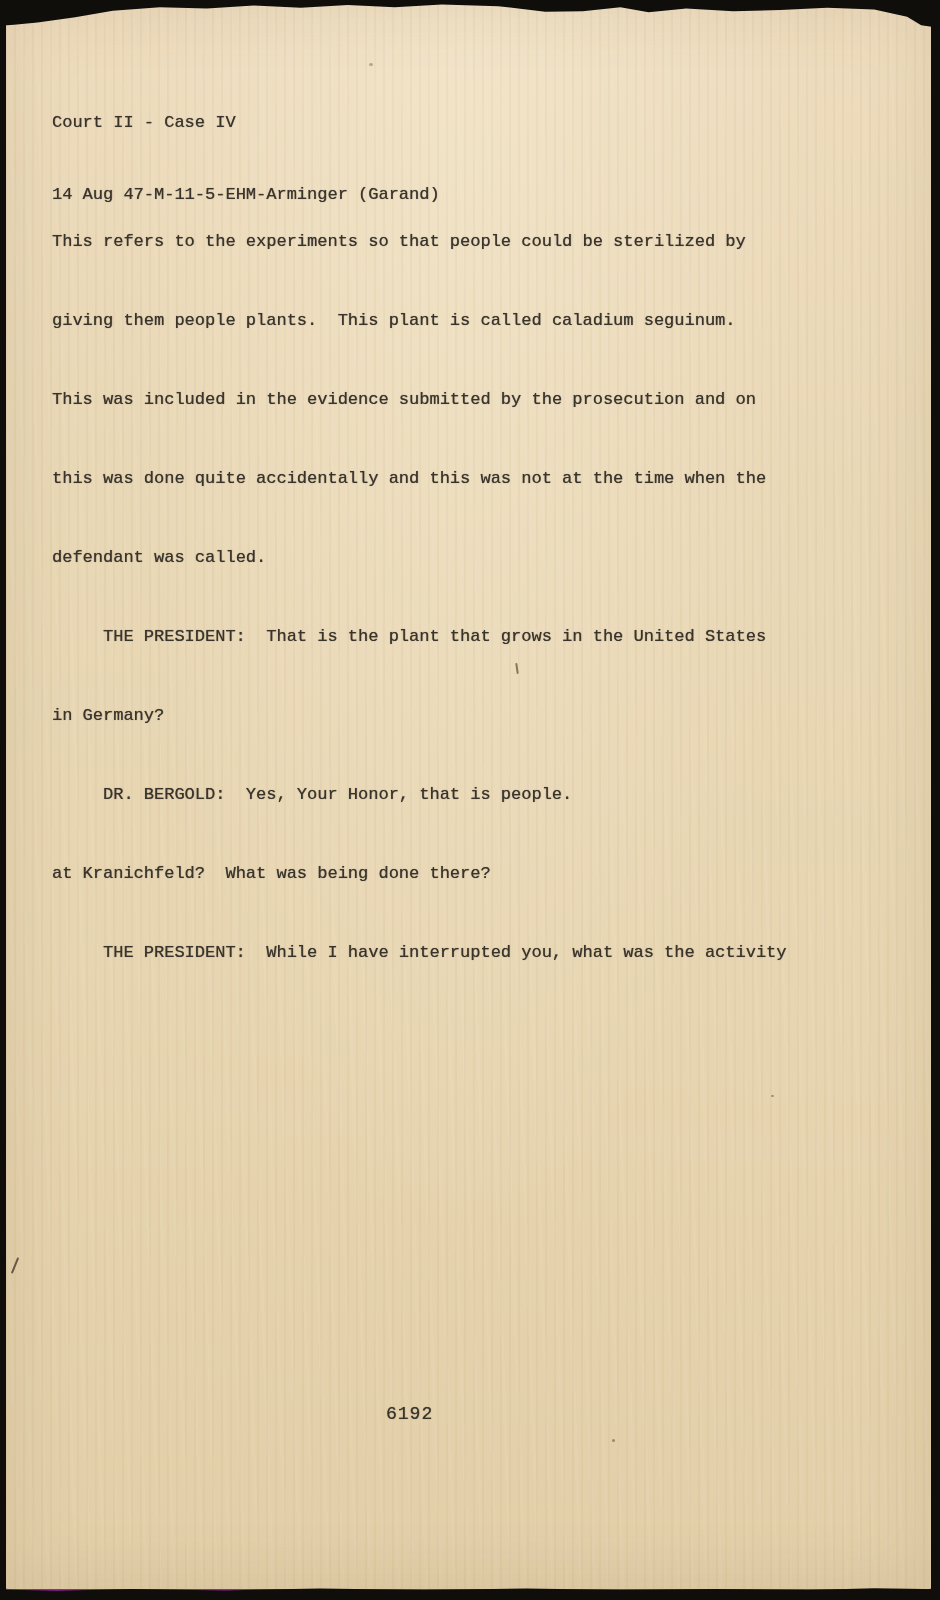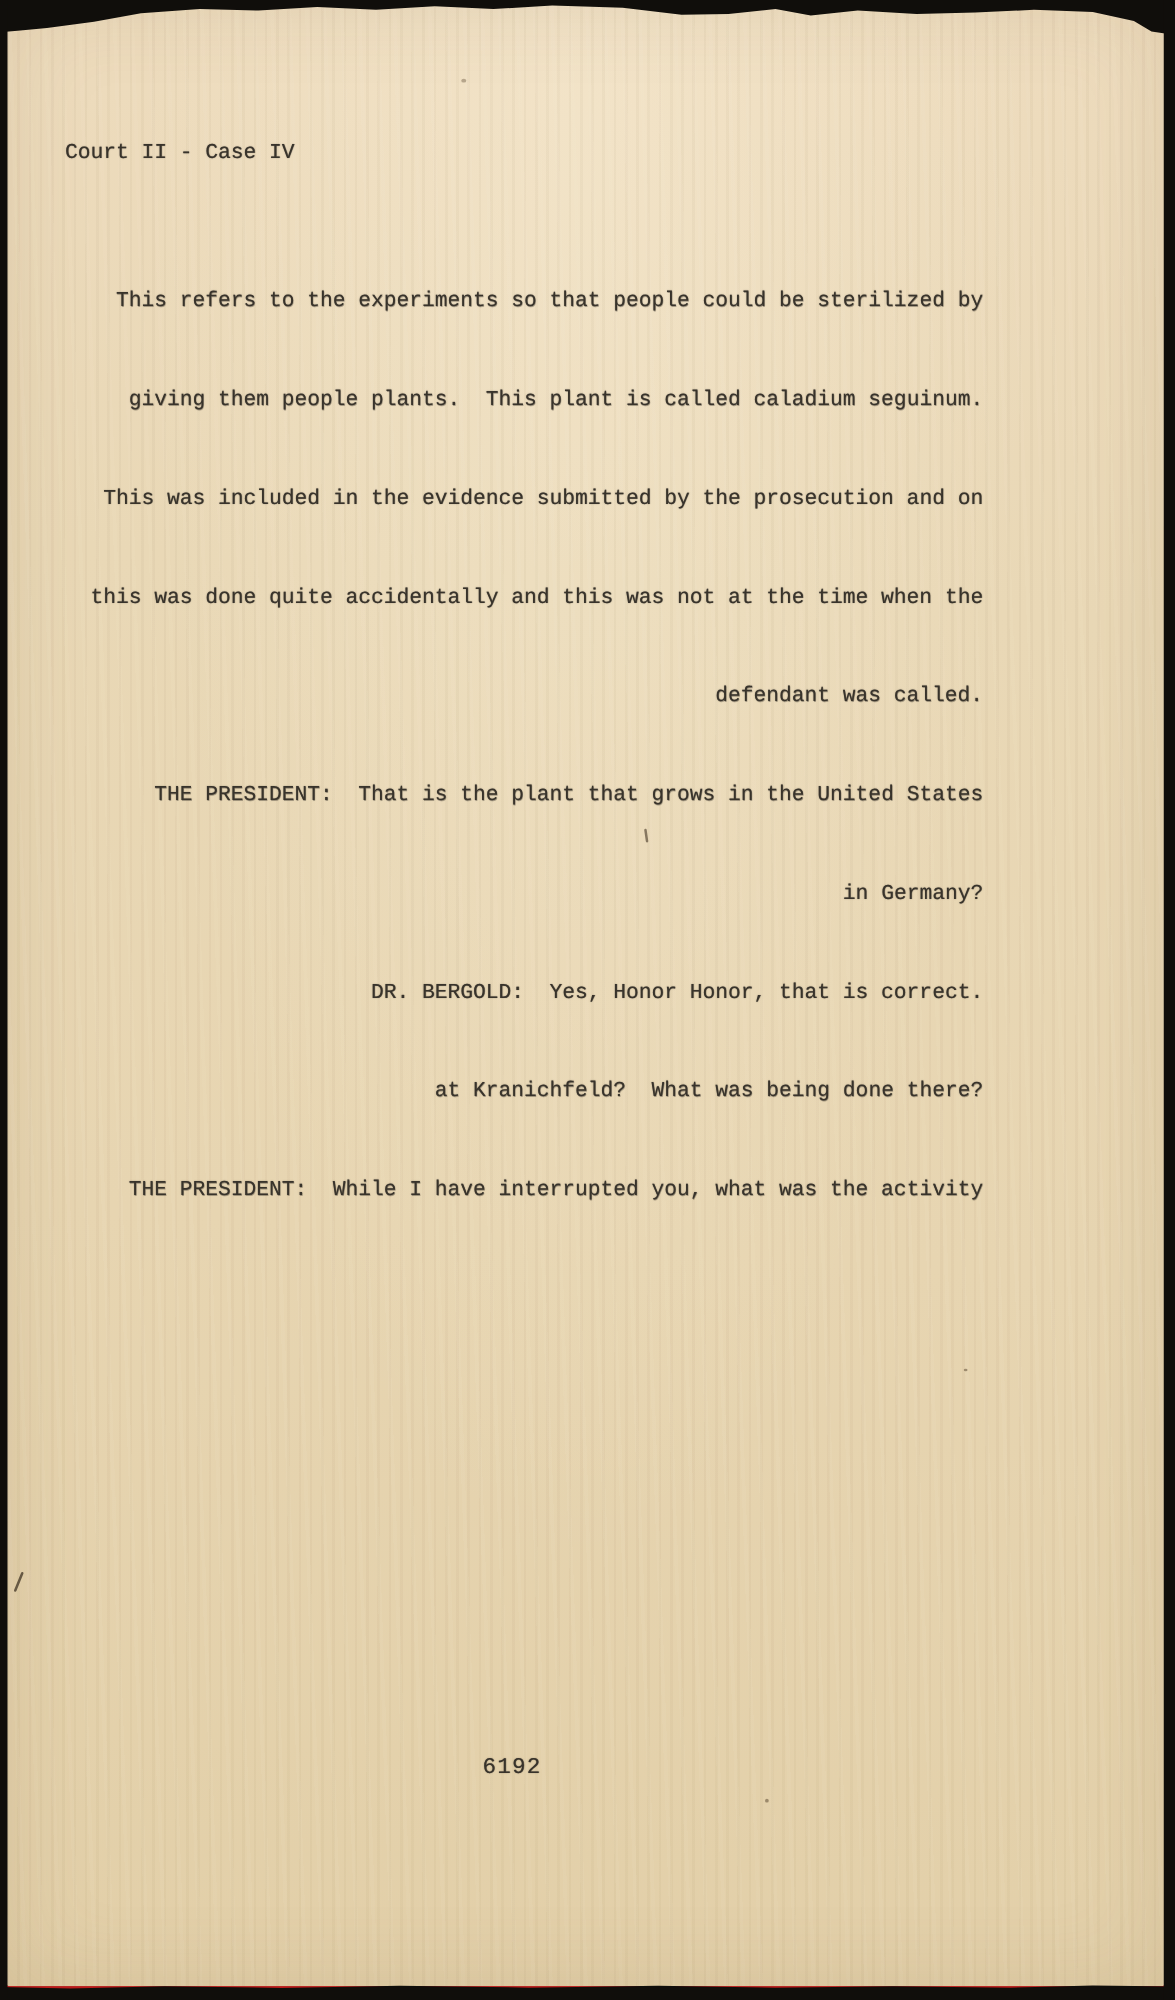--- a/index.html
+++ b/index.html
@@ -8,22 +8,21 @@
     width: 940px;
     height: 1600px;
     overflow: hidden;
     background: #0e0c09;
     font-family: "Liberation Mono", "DejaVu Sans Mono", monospace;
   }
   .scan {
     position: relative;
     width: 940px;
     height: 1600px;
-    background: #b91c1c;
-    text-align: right;
+    background: #a21caf;
   }
   .paper {
     position: absolute;
     top: 3px; left: 5px; right: 8px; bottom: 11px;
     background:
       radial-gradient(ellipse at 50% 6%, rgba(255,246,226,0.30), rgba(255,246,226,0) 55%),
       linear-gradient(184deg, #eedcbe 0%, #e9d8b6 30%, #e7d5b1 62%, #e2cfa8 100%);
     border-radius: 3px;
     box-shadow: inset 0 0 70px rgba(118,89,48,0.14);
   }
@@ -101,31 +100,32 @@
 </style>
 </head>
 <body>
 
 <div class="scan">
   <div class="paper">
     <div class="texture"></div>
 
     <div class="header ink">
       <div>Court II - Case IV</div>
+      <div>14 Aug 47-M-11-5-EHM-Arminger (Garand)</div>
     </div>
 
     <div class="bodytext ink">
       <div class="line">This refers to the experiments so that people could be sterilized by</div>
       <div class="line">giving them people plants.  This plant is called caladium seguinum.</div>
       <div class="line">This was included in the evidence submitted by the prosecution and on</div>
       <div class="line">this was done quite accidentally and this was not at the time when the</div>
       <div class="line">defendant was called.</div>
       <div class="line indent">THE PRESIDENT:  That is the plant that grows in the United States</div>
       <div class="line">in Germany?</div>
-      <div class="line indent">DR. BERGOLD:  Yes, Honor Honor, that is correct.</div>
+      <div class="line indent">DR. BERGOLD:  Yes, Your Honor, that is people.</div>
       <div class="line">at Kranichfeld?  What was being done there?</div>
       <div class="line indent">THE PRESIDENT:  While I have interrupted you, what was the activity</div>
     </div>
 
     <div class="pagenum ink">6192</div>
 
     <div class="mark mark-slash"></div>
     <div class="mark mark-tick"></div>
     <div class="speck s1"></div>
     <div class="speck s2"></div>

